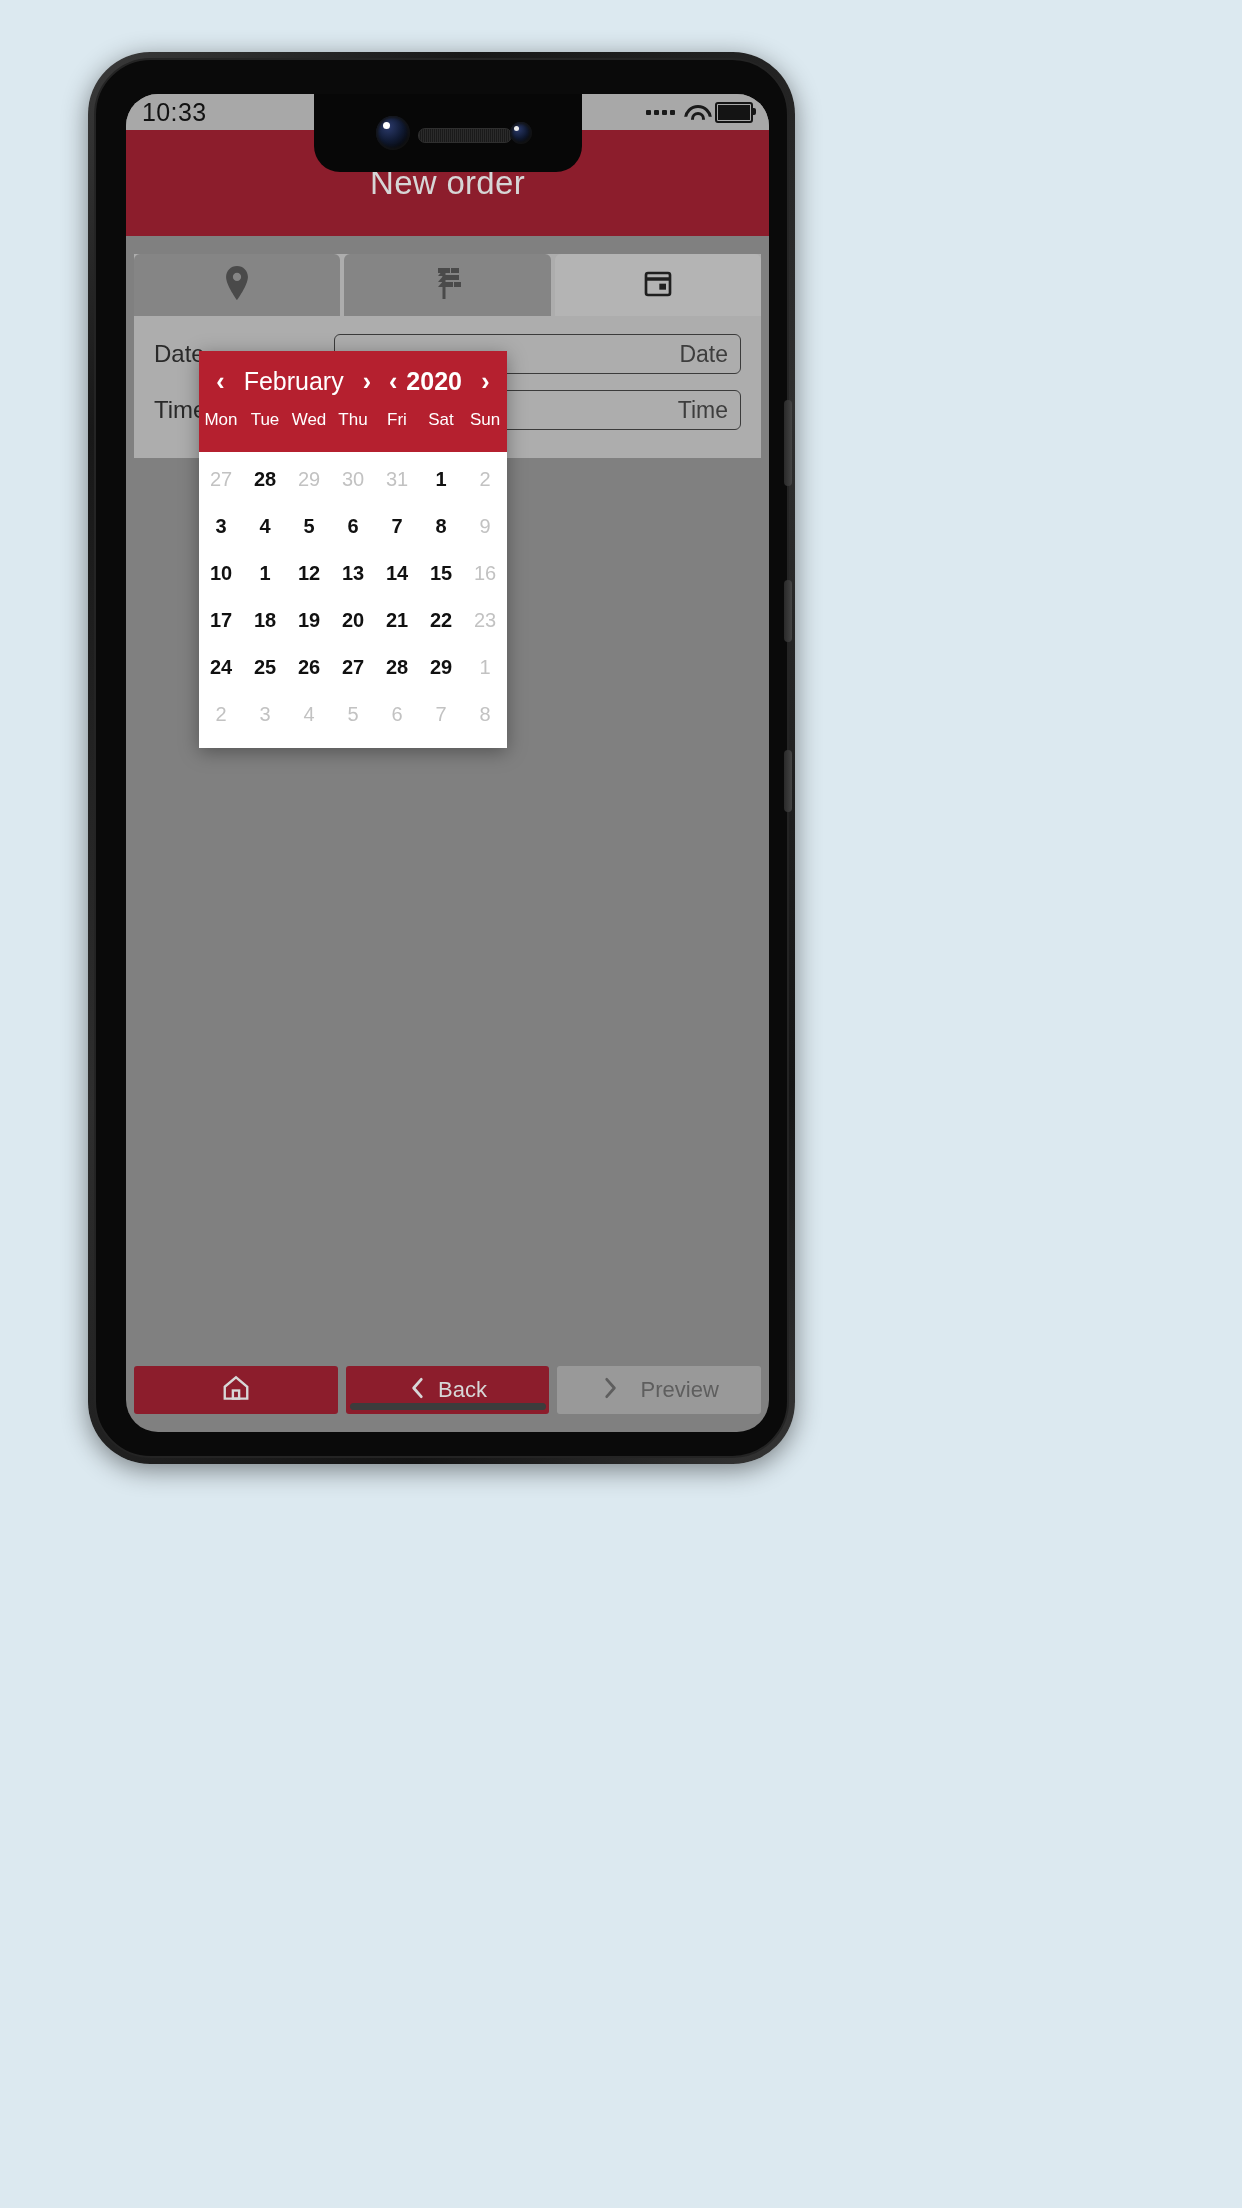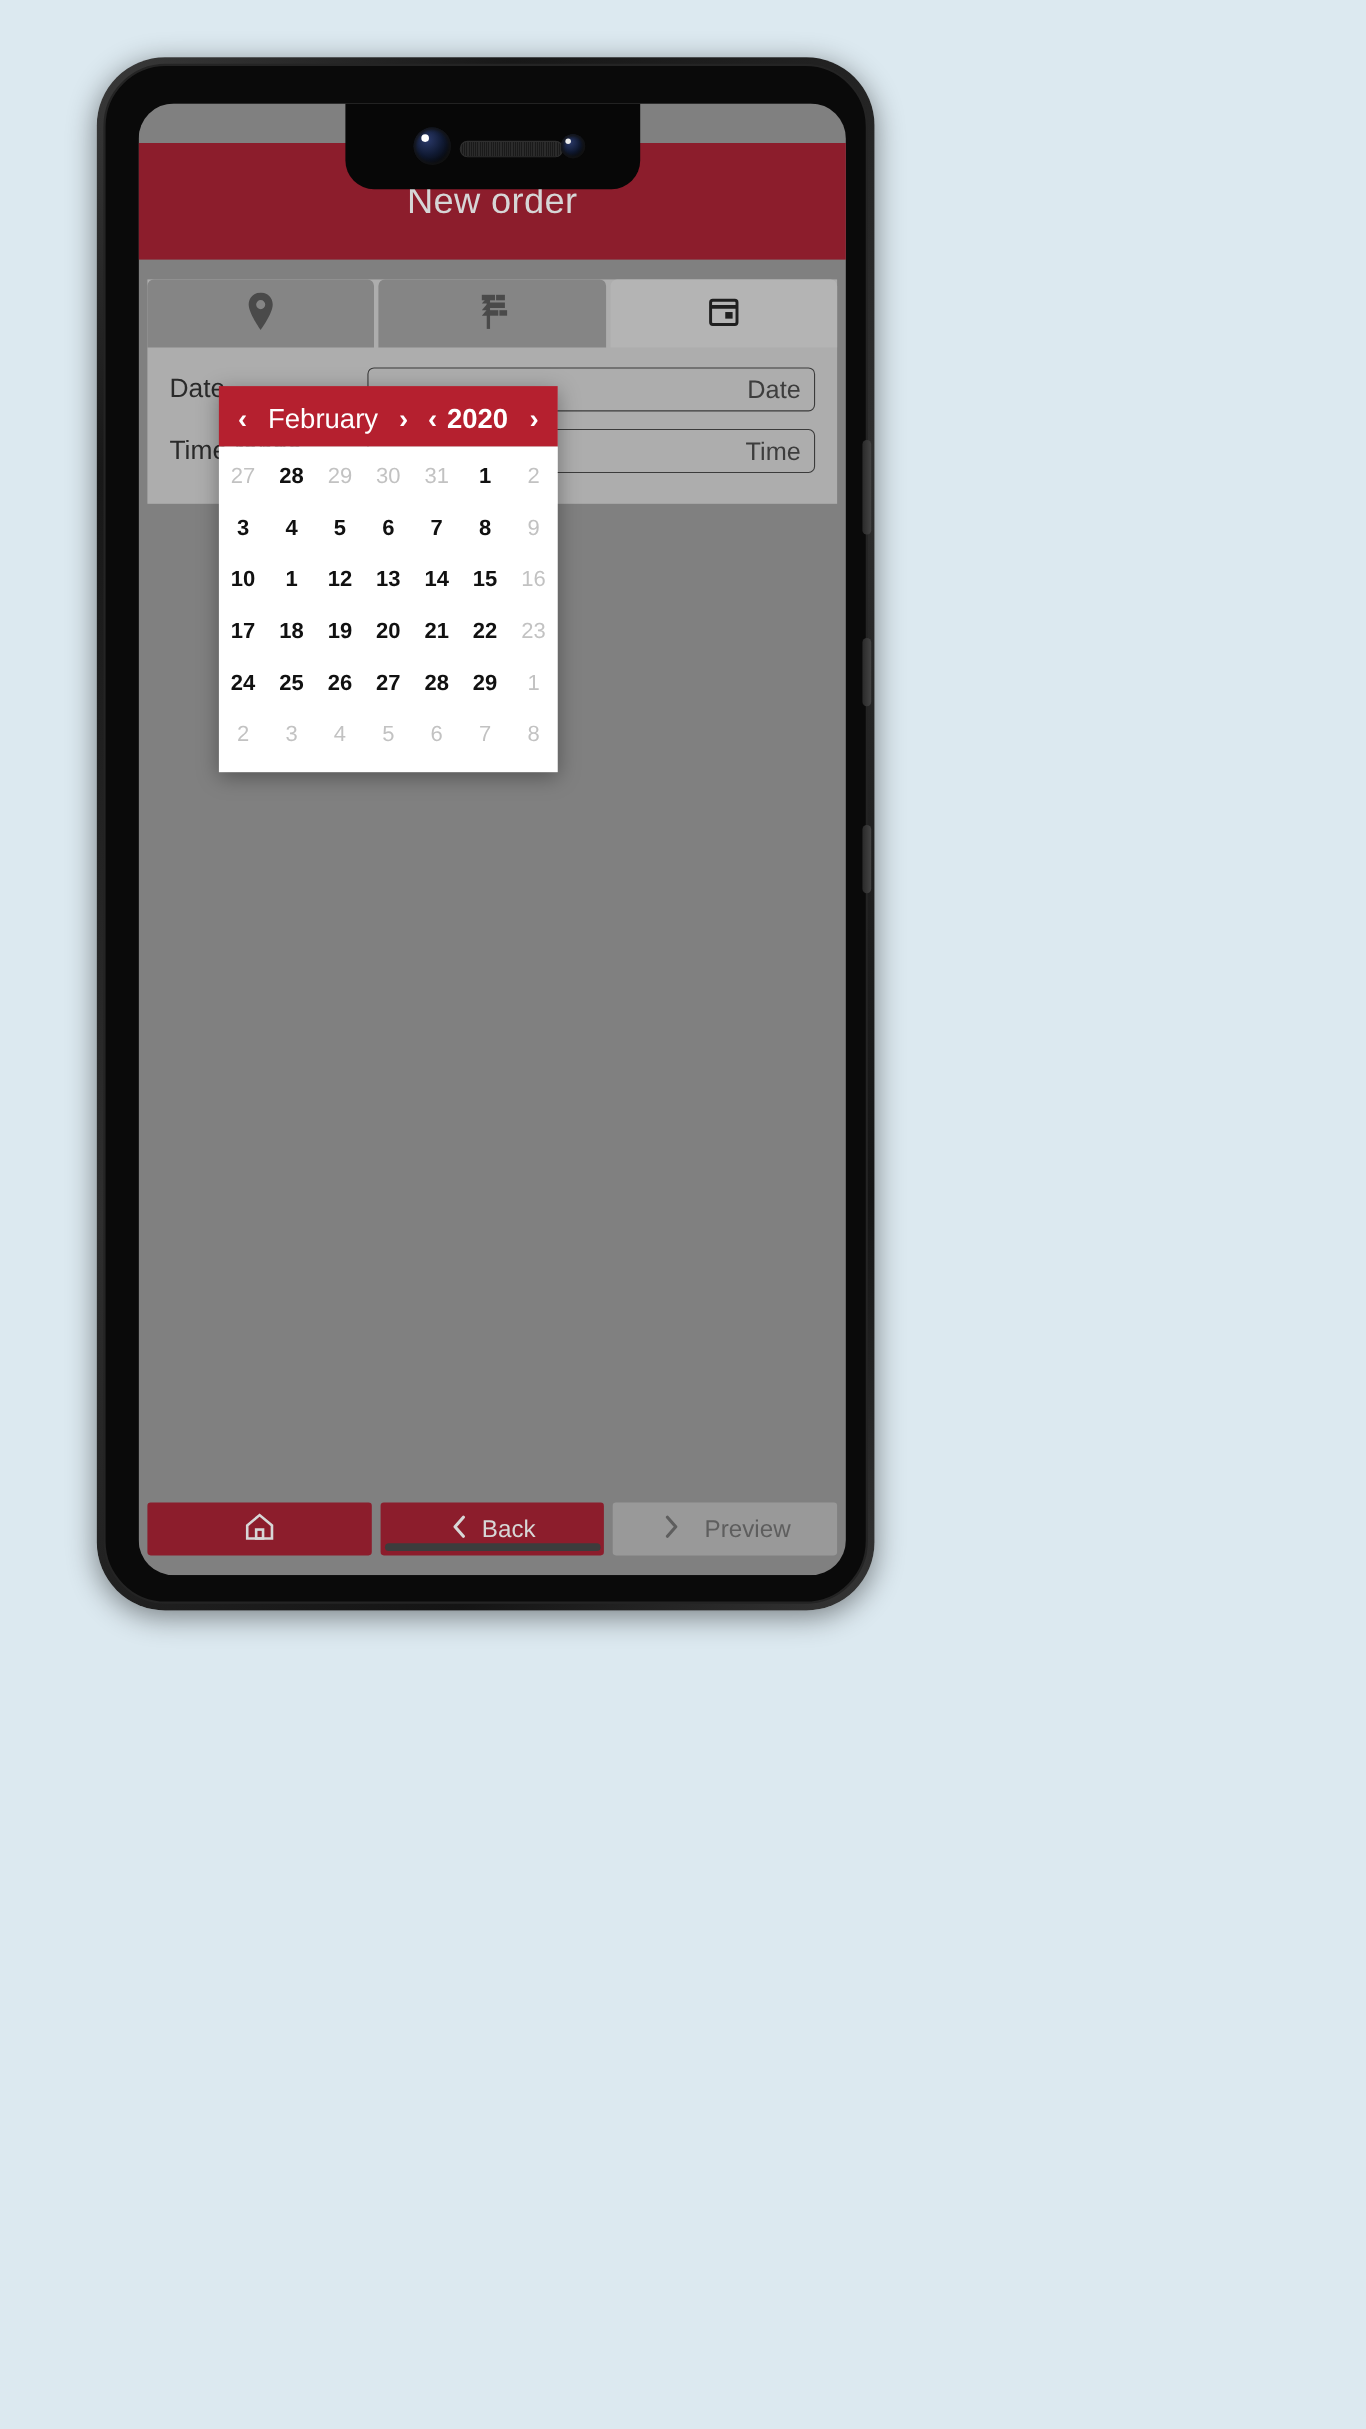--- a/index.html
+++ b/index.html
@@ -175,20 +175,33 @@
   <div id="phone-frame-inner">
 
     <div class="side-btn" id="side-btn-power"></div>
     <div class="side-btn" id="side-btn-vol-up"></div>
     <div class="side-btn" id="side-btn-vol-dn"></div>
 
     <div id="phone-screen">
 
       <div id="app">
 
+        <div id="status-bar">
+          <span id="status-time">10:33</span>
+          <span id="status-icons">
+            <span class="signal-dots">
+              <i></i>
+                <i></i>
+                <i></i>
+                <i></i>
+            </span>
+            <span class="wifi-icon"></span>
+            <span class="battery-icon"></span>
+          </span>
+        </div>
 
         <div id="app-bar">
           <span id="app-bar-title">New order</span>
         </div>
 
         <div id="tabs-card">
           <div id="tab-bar">
 
             <div class="tab">
               <span class="tab-icon">
@@ -249,20 +262,29 @@
                 <span class="dp-arrow">‹</span>
                 <span class="dp-nav-label" id="dp-month-label">February</span>
                 <span class="dp-arrow">›</span>
               </span>
               <span class="dp-nav-group">
                 <span class="dp-arrow">‹</span>
                 <span class="dp-nav-label" id="dp-year-label">2020</span>
                 <span class="dp-arrow">›</span>
               </span>
             </div>
+            <div id="dp-weekdays">
+                <span class="dp-weekday">Mon</span>
+                <span class="dp-weekday">Tue</span>
+                <span class="dp-weekday">Wed</span>
+                <span class="dp-weekday">Thu</span>
+                <span class="dp-weekday">Fri</span>
+                <span class="dp-weekday">Sat</span>
+                <span class="dp-weekday">Sun</span>
+              </div>
           </div>
           <div id="dp-grid">
               <span class="dp-day muted">27</span>
               <span class="dp-day">28</span>
               <span class="dp-day muted">29</span>
               <span class="dp-day muted">30</span>
               <span class="dp-day muted">31</span>
               <span class="dp-day">1</span>
               <span class="dp-day muted">2</span>
               <span class="dp-day">3</span>

